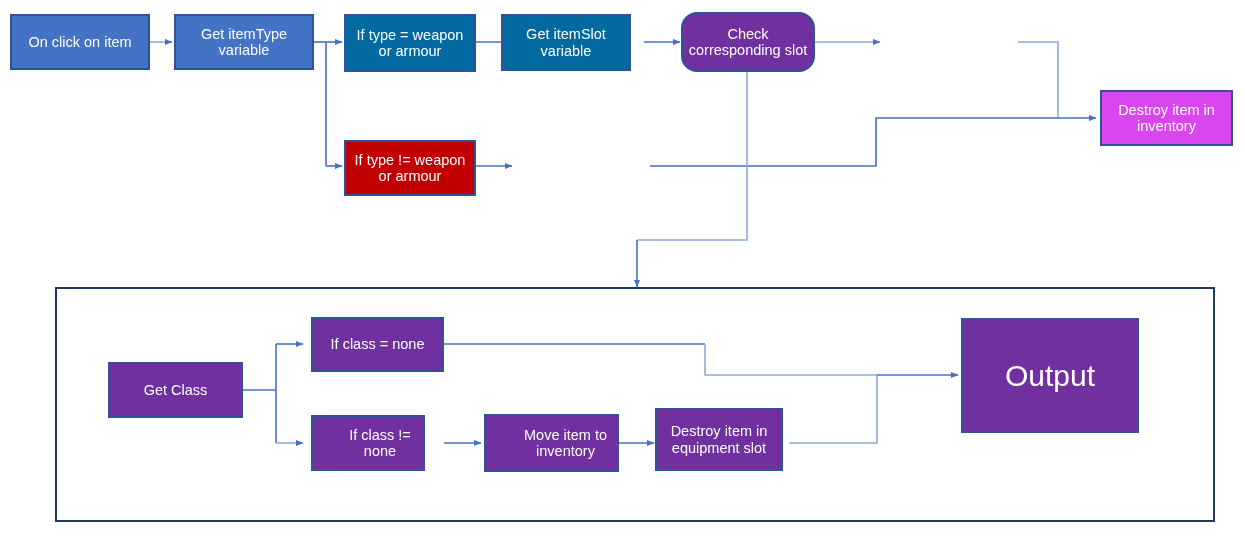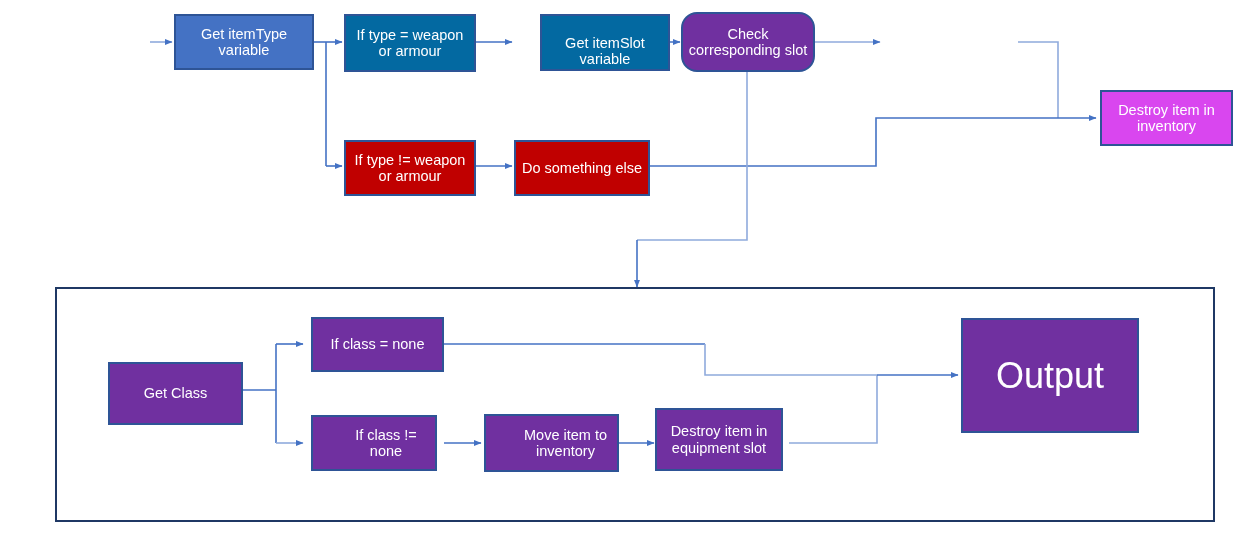--- a/index.html
+++ b/index.html
@@ -28,21 +28,21 @@
     border: 2px solid #2E5496;
     padding: 2px 4px;
     z-index: 3;
   }
   .node-blue   { background: #4472C4; }
   .node-green  { background: #0369a1; }
   .node-purple { background: #7030A0; }
   .node-red    { background: #C00000; }
   .node-orange { background: #d946ef; }
   .node-output {
-    font-size: 36px;
+    font-size: 30px;
     line-height: 1.05;
   }
   .group-box {
     position: absolute;
     box-sizing: border-box;
     border: 2px solid #1F3864;
     background: transparent;
     z-index: 1;
   }
   #svg-wires {
@@ -110,61 +110,61 @@
     <path class="wire-pale" d="M705,344 L705,375 L877,375"></path>
 
     <path class="wire" marker-end="url(#arrow)" d="M444,443 L481,443"></path>
 
     <path class="wire" marker-end="url(#arrow)" d="M619,443 L654,443"></path>
 
     <path class="wire-pale" d="M789,443 L877,443 L877,375"></path>
     <path class="wire" marker-end="url(#arrow)" d="M877,375 L958,375"></path>
   </svg>
 
+  <div class="node node-blue" style="left:10px; top:14px; width:140px; height:56px;">
+    <span>On click on item</span>
+  </div>
 
   <div class="node node-blue" style="left:174px; top:14px; width:140px; height:56px;">
     <span>Get itemType variable</span>
   </div>
 
   <div class="node node-green" style="left:344px; top:14px; width:132px; height:58px;">
     <span>If type = weapon or armour</span>
   </div>
 
-  <div class="node node-green" style="left:540px; top:14px; width:130px; height:57px;align-items:flex-end;">
+  <div class="node node-green" style="left:501px; top:14px; width:130px; height:57px;">
     <span>Get itemSlot variable</span>
   </div>
 
   <div class="node node-purple" style="left:681px; top:12px; width:134px; height:60px;border-radius:16px;">
     <span>Check corresponding slot</span>
   </div>
 
 
   <div class="node node-orange" style="left:1100px; top:90px; width:133px; height:56px;">
     <span>Destroy item in inventory</span>
   </div>
 
   <div class="node node-red" style="left:344px; top:140px; width:132px; height:56px;">
     <span>If type != weapon or armour</span>
   </div>
 
-  <div class="node node-red" style="left:514px; top:140px; width:136px; height:56px;">
-    <span>Do something else</span>
-  </div>
 
   <div class="group-box" style="left:55px; top:287px; width:1160px; height:235px;"></div>
 
-  <div class="node node-purple" style="left:108px; top:362px; width:135px; height:63px;">
+  <div class="node node-purple" style="left:108px; top:362px; width:135px; height:56px;">
     <span>Get Class</span>
   </div>
 
   <div class="node node-purple" style="left:311px; top:317px; width:133px; height:55px;text-align:center;">
     <span>If class = none</span>
   </div>
 
-  <div class="node node-purple" style="left:311px; top:415px; width:126px; height:56px;padding-left:28px;">
+  <div class="node node-purple" style="left:311px; top:415px; width:114px; height:56px;padding-left:28px;">
     <span>If class != none</span>
   </div>
 
   <div class="node node-purple" style="left:484px; top:414px; width:135px; height:58px;padding-left:32px;">
     <span>Move item to inventory</span>
   </div>
 
   <div class="node node-purple" style="left:655px; top:408px; width:128px; height:63px;">
     <span>Destroy item in equipment slot</span>
   </div>

